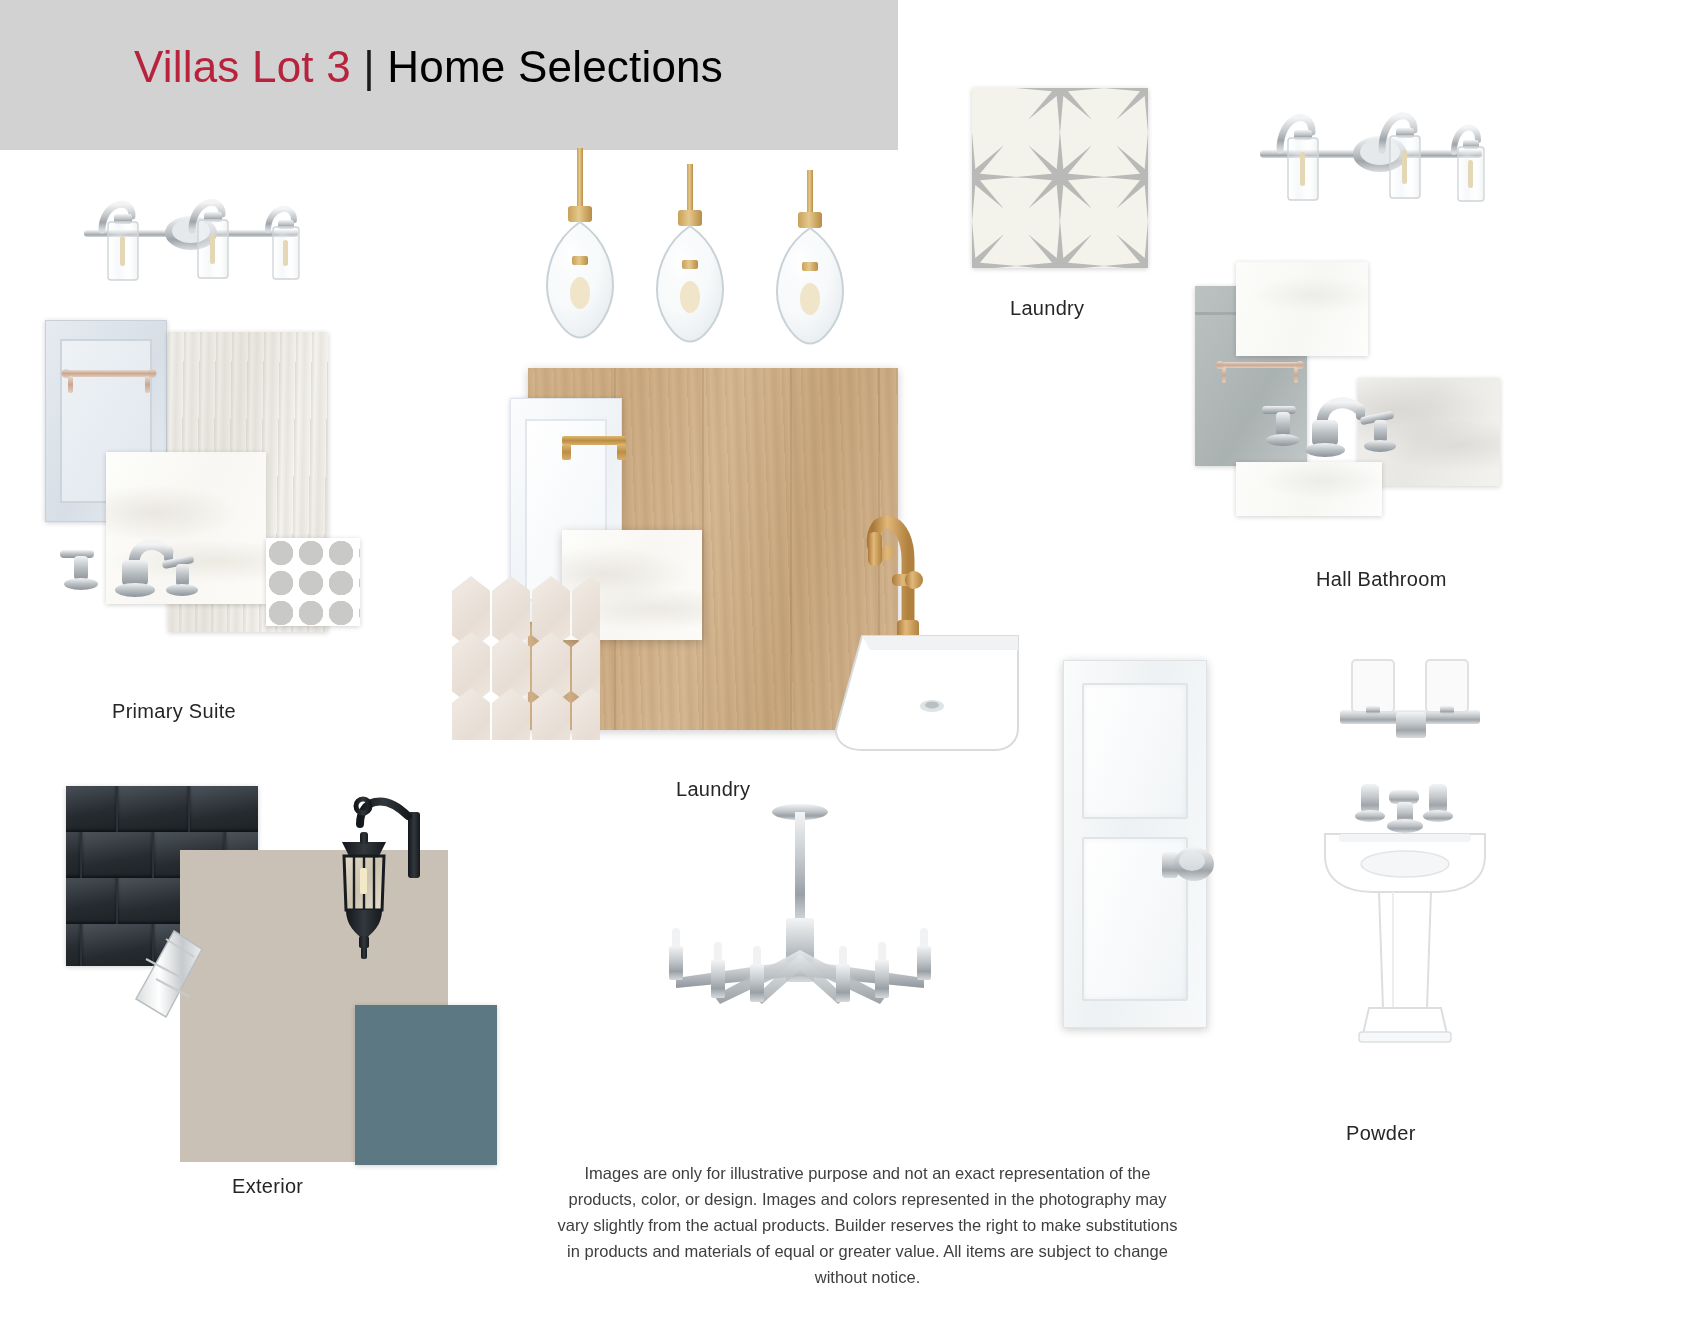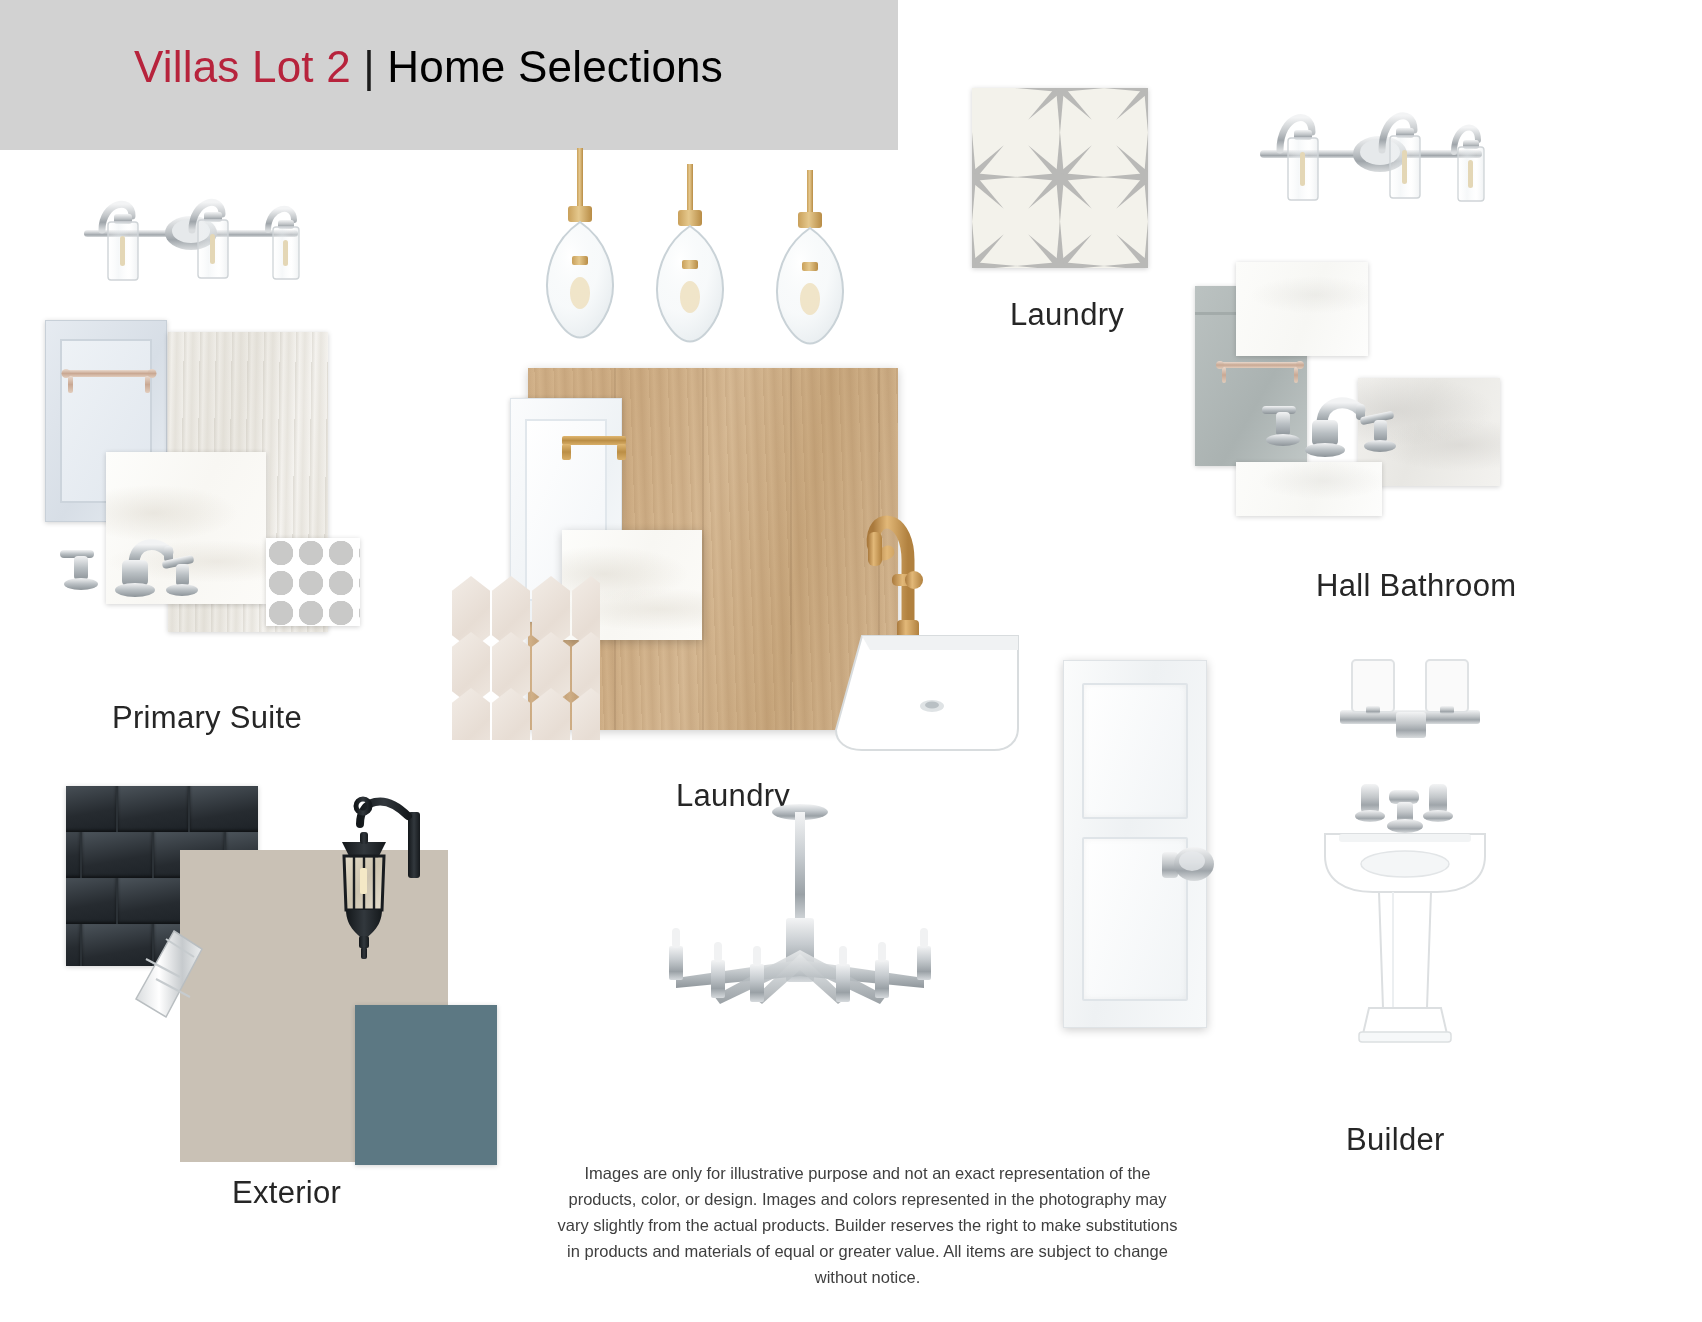--- a/index.html
+++ b/index.html
@@ -11,21 +11,21 @@
 
   
   .header-band{position:absolute;left:0;top:0;width:898px;height:150px;background:#d2d2d2;}
   .header-title{position:absolute;left:134px;top:42px;font-size:44px;letter-spacing:.2px;
      font-family:"Liberation Sans",sans-serif;white-space:nowrap;}
   .ht-red{color:#b7233c;}
   .ht-sep{color:#1b1b1b;font-weight:400;}
   .ht-dark{color:#000000;}
 
   
-  .room-label{position:absolute;font-size:31px;color:#262626;white-space:nowrap;
+  .room-label{position:absolute;font-size:20px;color:#262626;white-space:nowrap;
      font-family:"Liberation Sans",sans-serif;letter-spacing:.3px;}
 
   
   .sw{position:absolute;}
   .shadow-sm{box-shadow:0 1px 5px rgba(0,0,0,.18);}
   .shadow-md{box-shadow:0 2px 9px rgba(0,0,0,.20);}
 
   
   .wood{
      background:
@@ -107,21 +107,21 @@
   .fx{position:absolute;}
   svg{display:block;overflow:visible;}
 </style>
 </head>
 <body>
 
 <div class="stage">
 
   <div class="header-band"></div>
   <div class="header-title">
-    <span class="ht-red">Villas Lot 2</span>
+    <span class="ht-red">Villas Lot 3</span>
     <span class="ht-sep">|</span>
     <span class="ht-dark">Home Selections</span>
   </div>
 
   <div class="fx" style="left:62px;top:178px;">
     <svg width="260" height="140" viewBox="0 0 260 140">
       <defs>
         <linearGradient id="nkl" x1="0" y1="0" x2="0" y2="1">
           <stop offset="0" stop-color="#f3f4f5"></stop>
             <stop offset=".45" stop-color="#c2c6c9"></stop>
@@ -585,18 +585,18 @@
       <rect x="34" y="74" width="132" height="8" rx="3" fill="#f2f4f5"></rect>
       <ellipse cx="100" cy="104" rx="44" ry="13" fill="#f4f6f7" stroke="#e2e5e7" stroke-width="1.5"></ellipse>
 
       <path d="M74 132 L126 132 L122 248 L78 248 Z" fill="#ffffff" stroke="#dcdfe1" stroke-width="2"></path>
       <path d="M88 132 L88 248" stroke="#eceff1" stroke-width="2"></path>
       <path d="M64 248 L136 248 L142 274 L58 274 Z" fill="#ffffff" stroke="#dcdfe1" stroke-width="2"></path>
       <rect x="54" y="272" width="92" height="10" rx="3" fill="#f6f8f9" stroke="#dcdfe1" stroke-width="1.5"></rect>
     </svg>
   </div>
 
-  <div class="room-label" style="left:1346px;top:1122px;">Builder</div>
+  <div class="room-label" style="left:1346px;top:1122px;">Powder</div>
 
   <div class="disclaimer">Images are only for illustrative purpose and not an exact representation of the products, color, or design. Images and colors represented in the photography may vary slightly from the actual products. Builder reserves the right to make substitutions in products and materials of equal or greater value. All items are subject to change without notice.</div>
 
 
 </div>
 
 </body></html>

